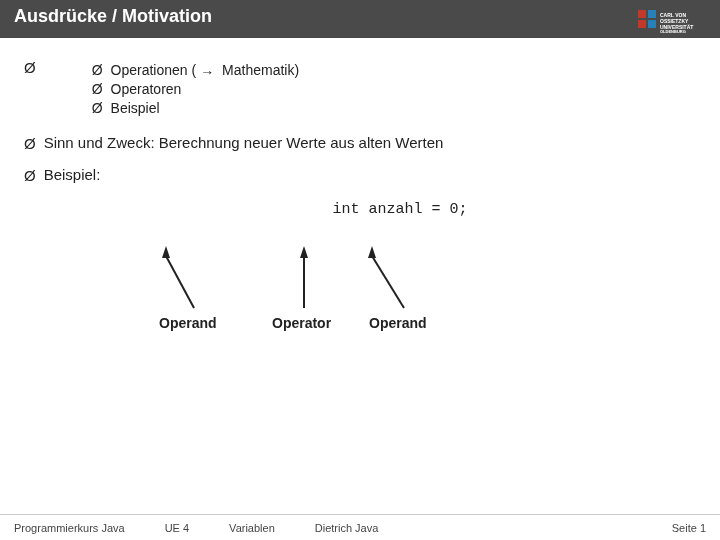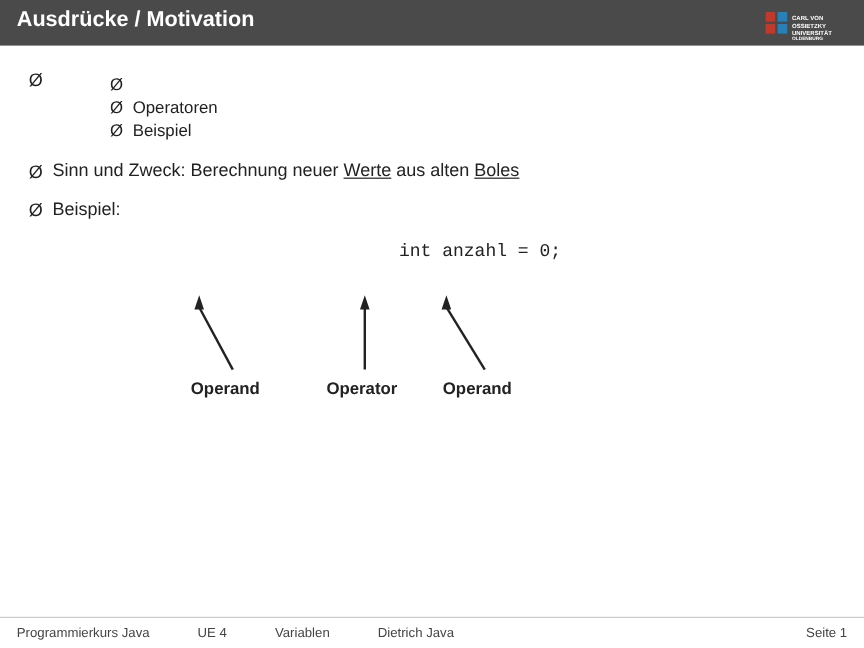--- a/index.html
+++ b/index.html
@@ -81,21 +81,21 @@
     .arrow-right {
       display: inline-block;
       margin: 0 4px;
       color: #222;
     }
 
     sup {
       font-size: 9px;
     }
     .asterisk { font-weight: bold; }
-    .underline { text-decoration: underline; }
+    .underline { }
 
     
     .code-block {
       font-family: 'Courier New', Courier, monospace;
       font-size: 15px;
       text-align: center;
       margin: 0 0 0 80px;
       color: #222;
       line-height: 1.6;
     }
@@ -159,37 +159,38 @@
 </div>
 
 <div class="content">
 
   <div class="bullet-main section">
     <span class="bullet-symbol">Ø</span>
     <div>
       <div class="sub-bullets">
         <div class="sub-bullet">
           <span class="sub-bullet-symbol">Ø</span>
+          <span>Operationen (<span class="arrow-right">→</span> Mathematik)</span>
         </div>
         <div class="sub-bullet">
           <span class="sub-bullet-symbol">Ø</span>
           <span>Operatoren</span>
         </div>
         <div class="sub-bullet">
           <span class="sub-bullet-symbol">Ø</span>
           <span>Beispiel</span>
         </div>
       </div>
     </div>
   </div>
 
   <div class="bullet-main section">
     <span class="bullet-symbol">Ø</span>
     <span class="bullet-text">
-      Sinn und Zweck: Berechnung neuer <span class="underline">Werte</span> aus alten <span class="underline">Boles</span>
+      Sinn und Zweck: Berechnung neuer <span class="underline">Werte</span> aus alten <span class="underline">Werten</span>
     </span>
   </div>
 
   <div class="bullet-main">
     <span class="bullet-symbol">Ø</span>
     <span class="bullet-text">Beispiel:</span>
   </div>
 
   <div class="code-block">
     <div class="code-line">int anzahl = 0;</div>

